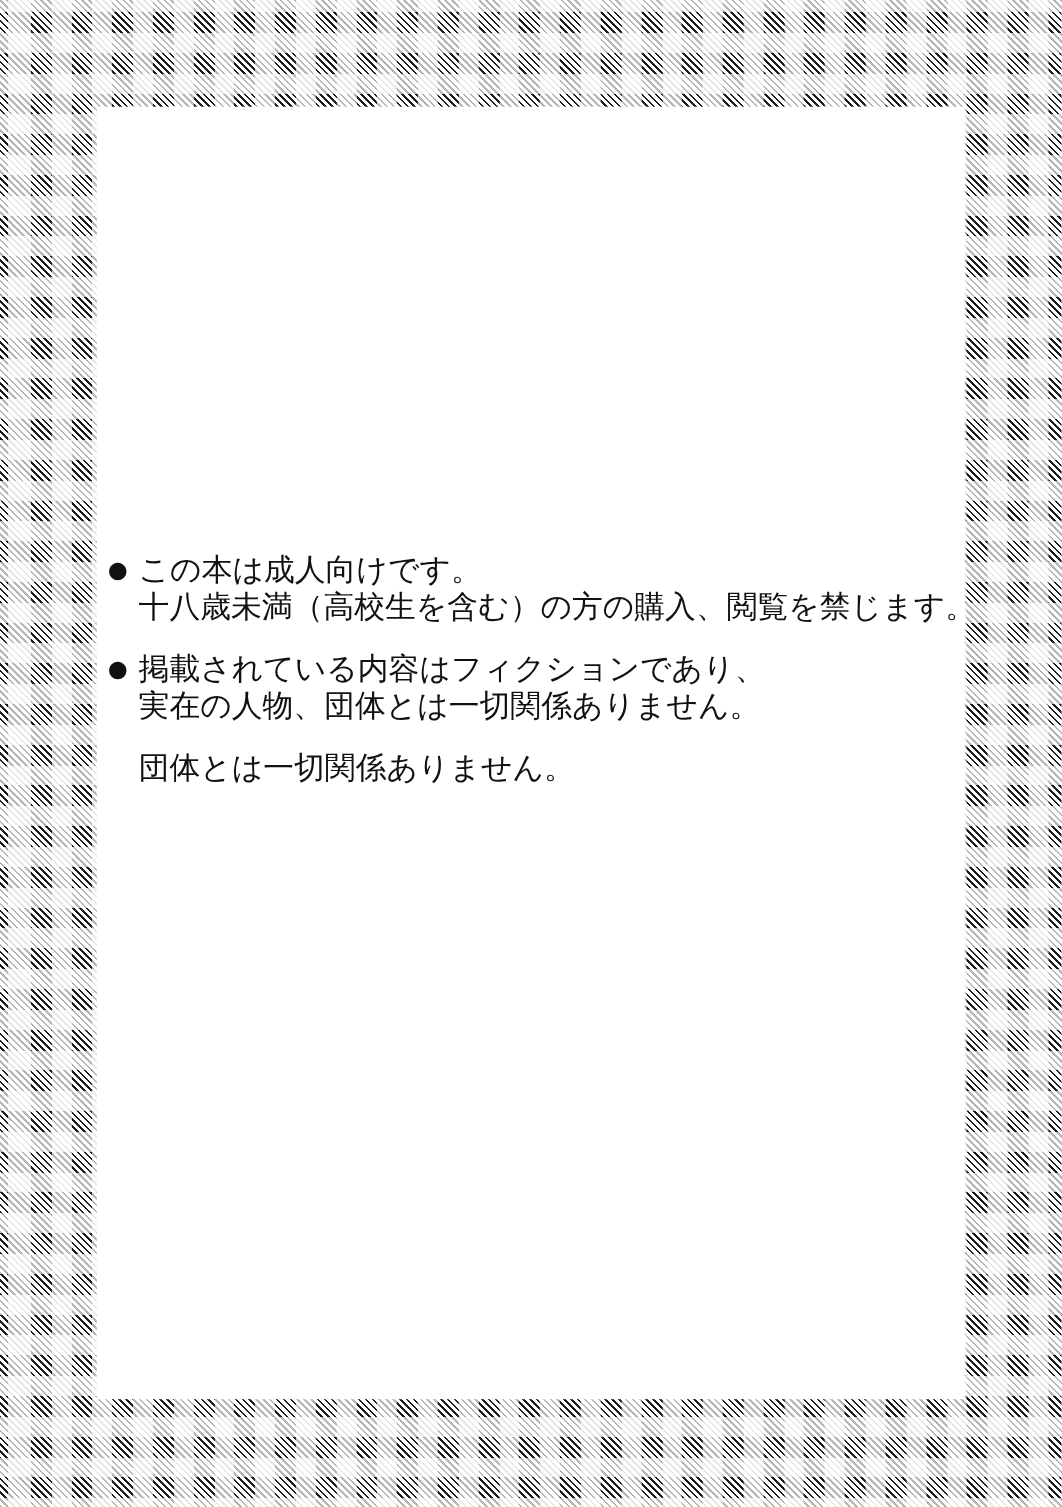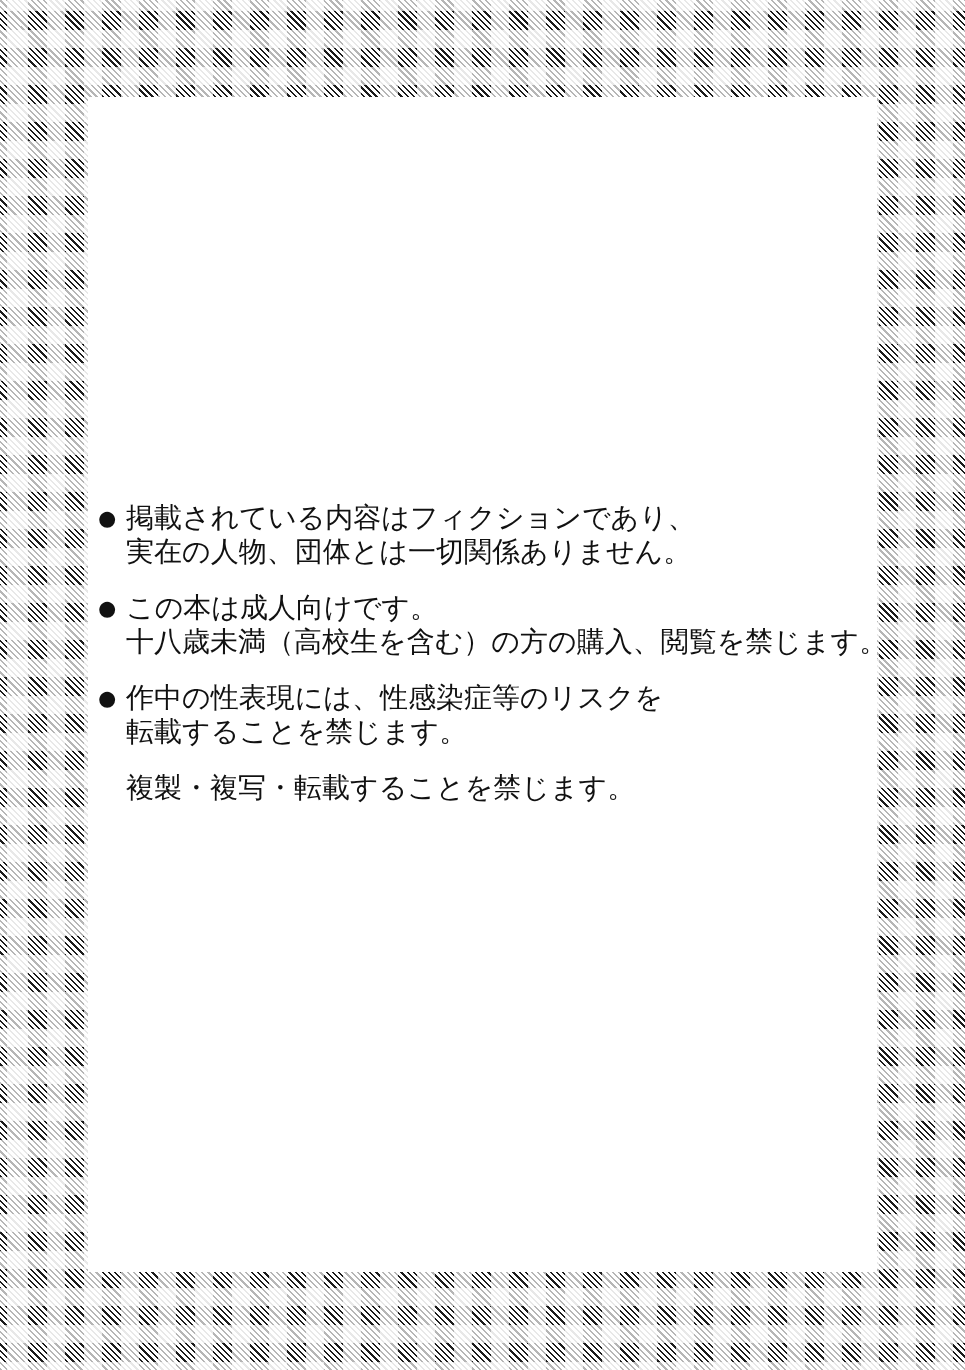--- a/index.html
+++ b/index.html
@@ -64,32 +64,30 @@
     overflow: visible;
   }
 </style>
 </head>
 <body>
 
 <div class="sheet">
   <div class="notice">
 
     <div class="notice-item">
+      <div class="line first"><span class="bullet">●</span><span>この本は成人向けです。</span></div>
+      <div class="line">十八歳未満（高校生を含む）の方の購入、閲覧を禁じます。</div>
+    </div>
+
+    <div class="notice-item">
       <div class="line first"><span class="bullet">●</span><span>掲載されている内容はフィクションであり、</span></div>
       <div class="line">実在の人物、団体とは一切関係ありません。</div>
     </div>
 
     <div class="notice-item">
-      <div class="line first"><span class="bullet">●</span><span>この本は成人向けです。</span></div>
-      <div class="line">十八歳未満（高校生を含む）の方の購入、閲覧を禁じます。</div>
+      <div class="line">団体とは一切関係ありません。</div>
     </div>
 
     <div class="notice-item">
-      <div class="line first"><span class="bullet">●</span><span>作中の性表現には、性感染症等のリスクを</span></div>
-      <div class="line">転載することを禁じます。</div>
-    </div>
-
-    <div class="notice-item">
-      <div class="line">複製・複写・転載することを禁じます。</div>
     </div>
 
   </div>
 </div>
 
 </body></html>

